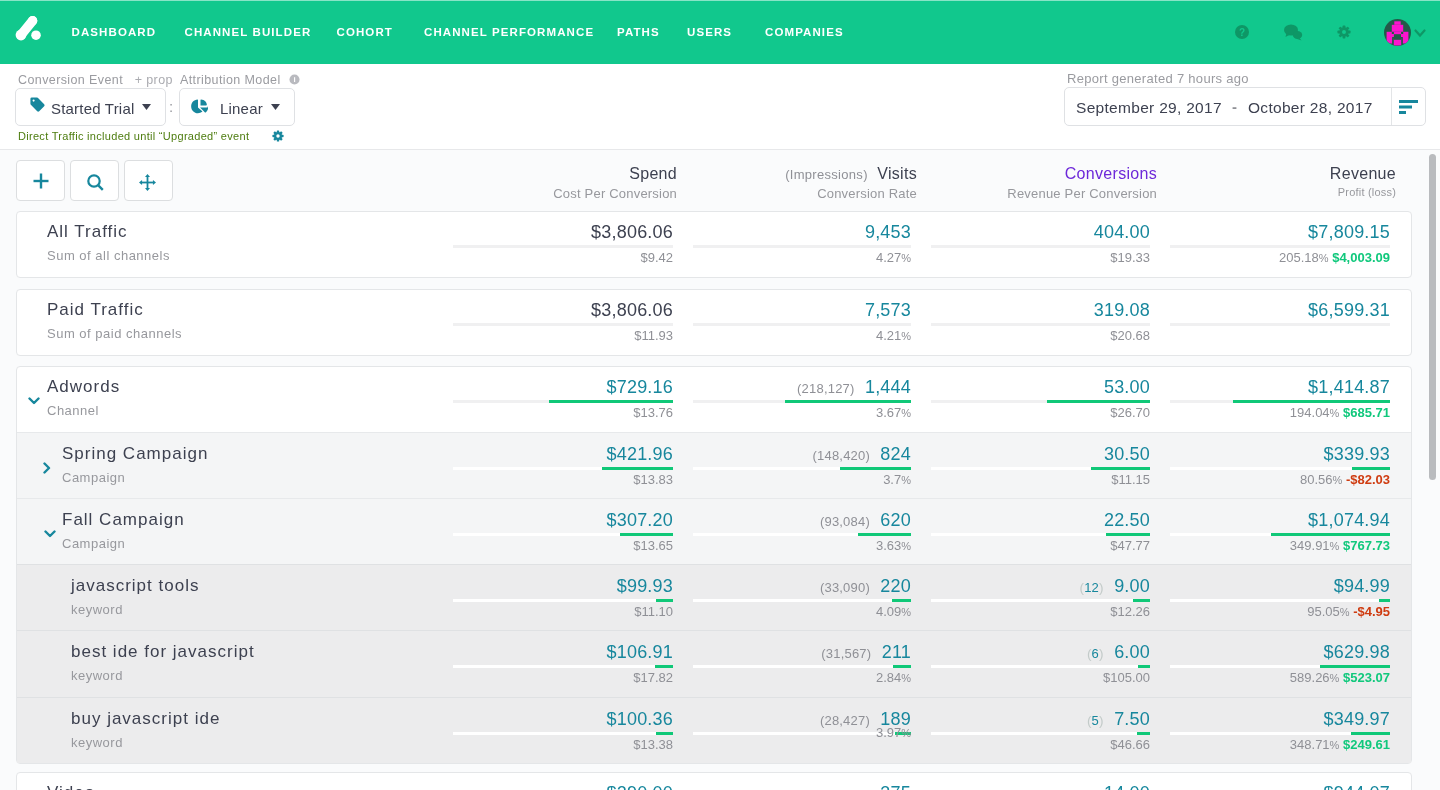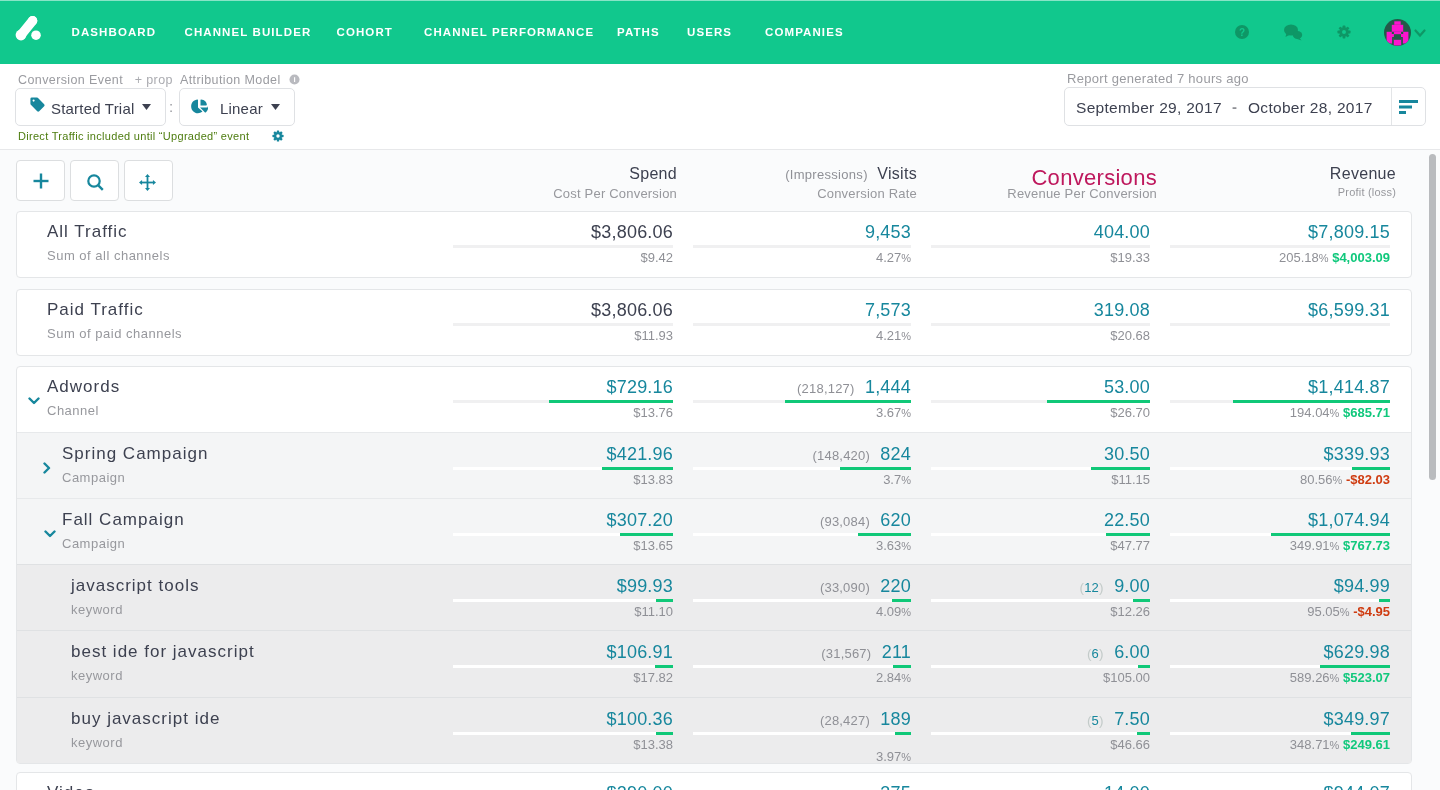--- a/index.html
+++ b/index.html
@@ -158,21 +158,21 @@
       <path d="M10.5 0 L13.6 3.8 L7.4 3.8 Z"></path>
       <path d="M10.5 21 L13.6 17.2 L7.4 17.2 Z"></path>
       <path d="M0 10.5 L3.8 7.4 L3.8 13.6 Z"></path>
       <path d="M21 10.5 L17.2 7.4 L17.2 13.6 Z"></path>
     </g>
   </svg>
 <div class="abs r" style="left:377px;top:165px;width:300px;font-size:16px;color:#3d4150;letter-spacing:0.3px;">Spend</div>
 <div class="abs r" style="left:377px;top:185.5px;width:300px;font-size:13px;color:#97989d;letter-spacing:0.2px;">Cost Per Conversion</div>
 <div class="abs r" style="left:617px;top:165px;width:300px;font-size:16px;color:#3d4150;letter-spacing:0.3px;"><span class="paren">(Impressions)</span>&nbsp; Visits</div>
 <div class="abs r" style="left:617px;top:185.5px;width:300px;font-size:13px;color:#97989d;letter-spacing:0.2px;">Conversion Rate</div>
-<div class="abs r" style="left:857px;top:165px;width:300px;font-size:22px;color:#be185d;letter-spacing:0.3px;">Conversions</div>
+<div class="abs r" style="left:857px;top:165px;width:300px;font-size:16px;color:#6d28d9;letter-spacing:0.3px;">Conversions</div>
 <div class="abs r" style="left:857px;top:185.5px;width:300px;font-size:13px;color:#97989d;letter-spacing:0.2px;">Revenue Per Conversion</div>
 <div class="abs r" style="left:1096px;top:165px;width:300px;font-size:16px;color:#3d4150;letter-spacing:0.3px;">Revenue</div>
 <div class="abs r" style="left:1096px;top:185.5px;width:300px;font-size:11px;color:#97989d;letter-spacing:0.2px;">Profit (loss)</div>
 <div class="card" style="top:211px;height:67px;"></div>
 <div class="abs title" style="left:47px;top:223px;">All Traffic</div>
 <div class="abs sub" style="left:47px;top:249px;">Sum of all channels</div>
 <div class="abs r val dark" style="left:393px;top:223px;width:280px;">$3,806.06</div>
 <div class="bar" style="left:453px;top:245px;width:220px;background:#f0f0f1;"></div>
 <div class="abs r v2" style="left:393px;top:251px;width:280px;">$9.42</div>
 <div class="abs r val teal" style="left:633px;top:223px;width:278px;">9,453</div>
@@ -311,21 +311,21 @@
 <div class="abs" style="left:17px;top:698px;width:1394px;height:65px;background:#ececed;"></div>
 <div class="abs title" style="left:71px;top:710px;">buy javascript ide</div>
 <div class="abs sub" style="left:71px;top:736px;">keyword</div>
 <div class="abs r val teal" style="left:393px;top:710px;width:280px;">$100.36</div>
 <div class="bar" style="left:453px;top:732px;width:220px;background:#ffffff;"></div>
 <div class="bar" style="left:656px;top:732px;width:17px;background:#10c878;"></div>
 <div class="abs r v2" style="left:393px;top:738px;width:280px;">$13.38</div>
 <div class="abs r val teal" style="left:633px;top:710px;width:278px;"><span class="paren">(28,427)</span>&nbsp;&nbsp;189</div>
 <div class="bar" style="left:693px;top:732px;width:218px;background:#ffffff;"></div>
 <div class="bar" style="left:895px;top:732px;width:16px;background:#10c878;"></div>
-<div class="abs r v2" style="left:633px;top:750px;width:278px;">3.97<span class="pct">%</span></div>
+<div class="abs r v2" style="left:633px;top:726px;width:278px;">3.97<span class="pct">%</span></div>
 <div class="abs r val teal" style="left:871px;top:710px;width:279px;"><span style="color:#c3cbc9;font-size:13.5px;">(</span><span class="teal" style="font-size:13px;">5</span><span style="color:#c3cbc9;font-size:13.5px;">)</span>&nbsp;&nbsp;7.50</div>
 <div class="bar" style="left:931px;top:732px;width:219px;background:#ffffff;"></div>
 <div class="bar" style="left:1137px;top:732px;width:13px;background:#10c878;"></div>
 <div class="abs r v2" style="left:871px;top:738px;width:279px;">$46.66</div>
 <div class="abs r val teal" style="left:1110px;top:710px;width:280px;">$349.97</div>
 <div class="bar" style="left:1170px;top:732px;width:220px;background:#ffffff;"></div>
 <div class="bar" style="left:1351px;top:732px;width:39px;background:#10c878;"></div>
 <div class="abs r v2" style="left:1110px;top:738px;width:280px;">348.71<span class="pct">%</span> <span class="grn">$249.61</span></div>
 <div class="card" style="top:772px;height:60px;"></div>
 <div class="abs title" style="left:47px;top:784px;">Video</div>

